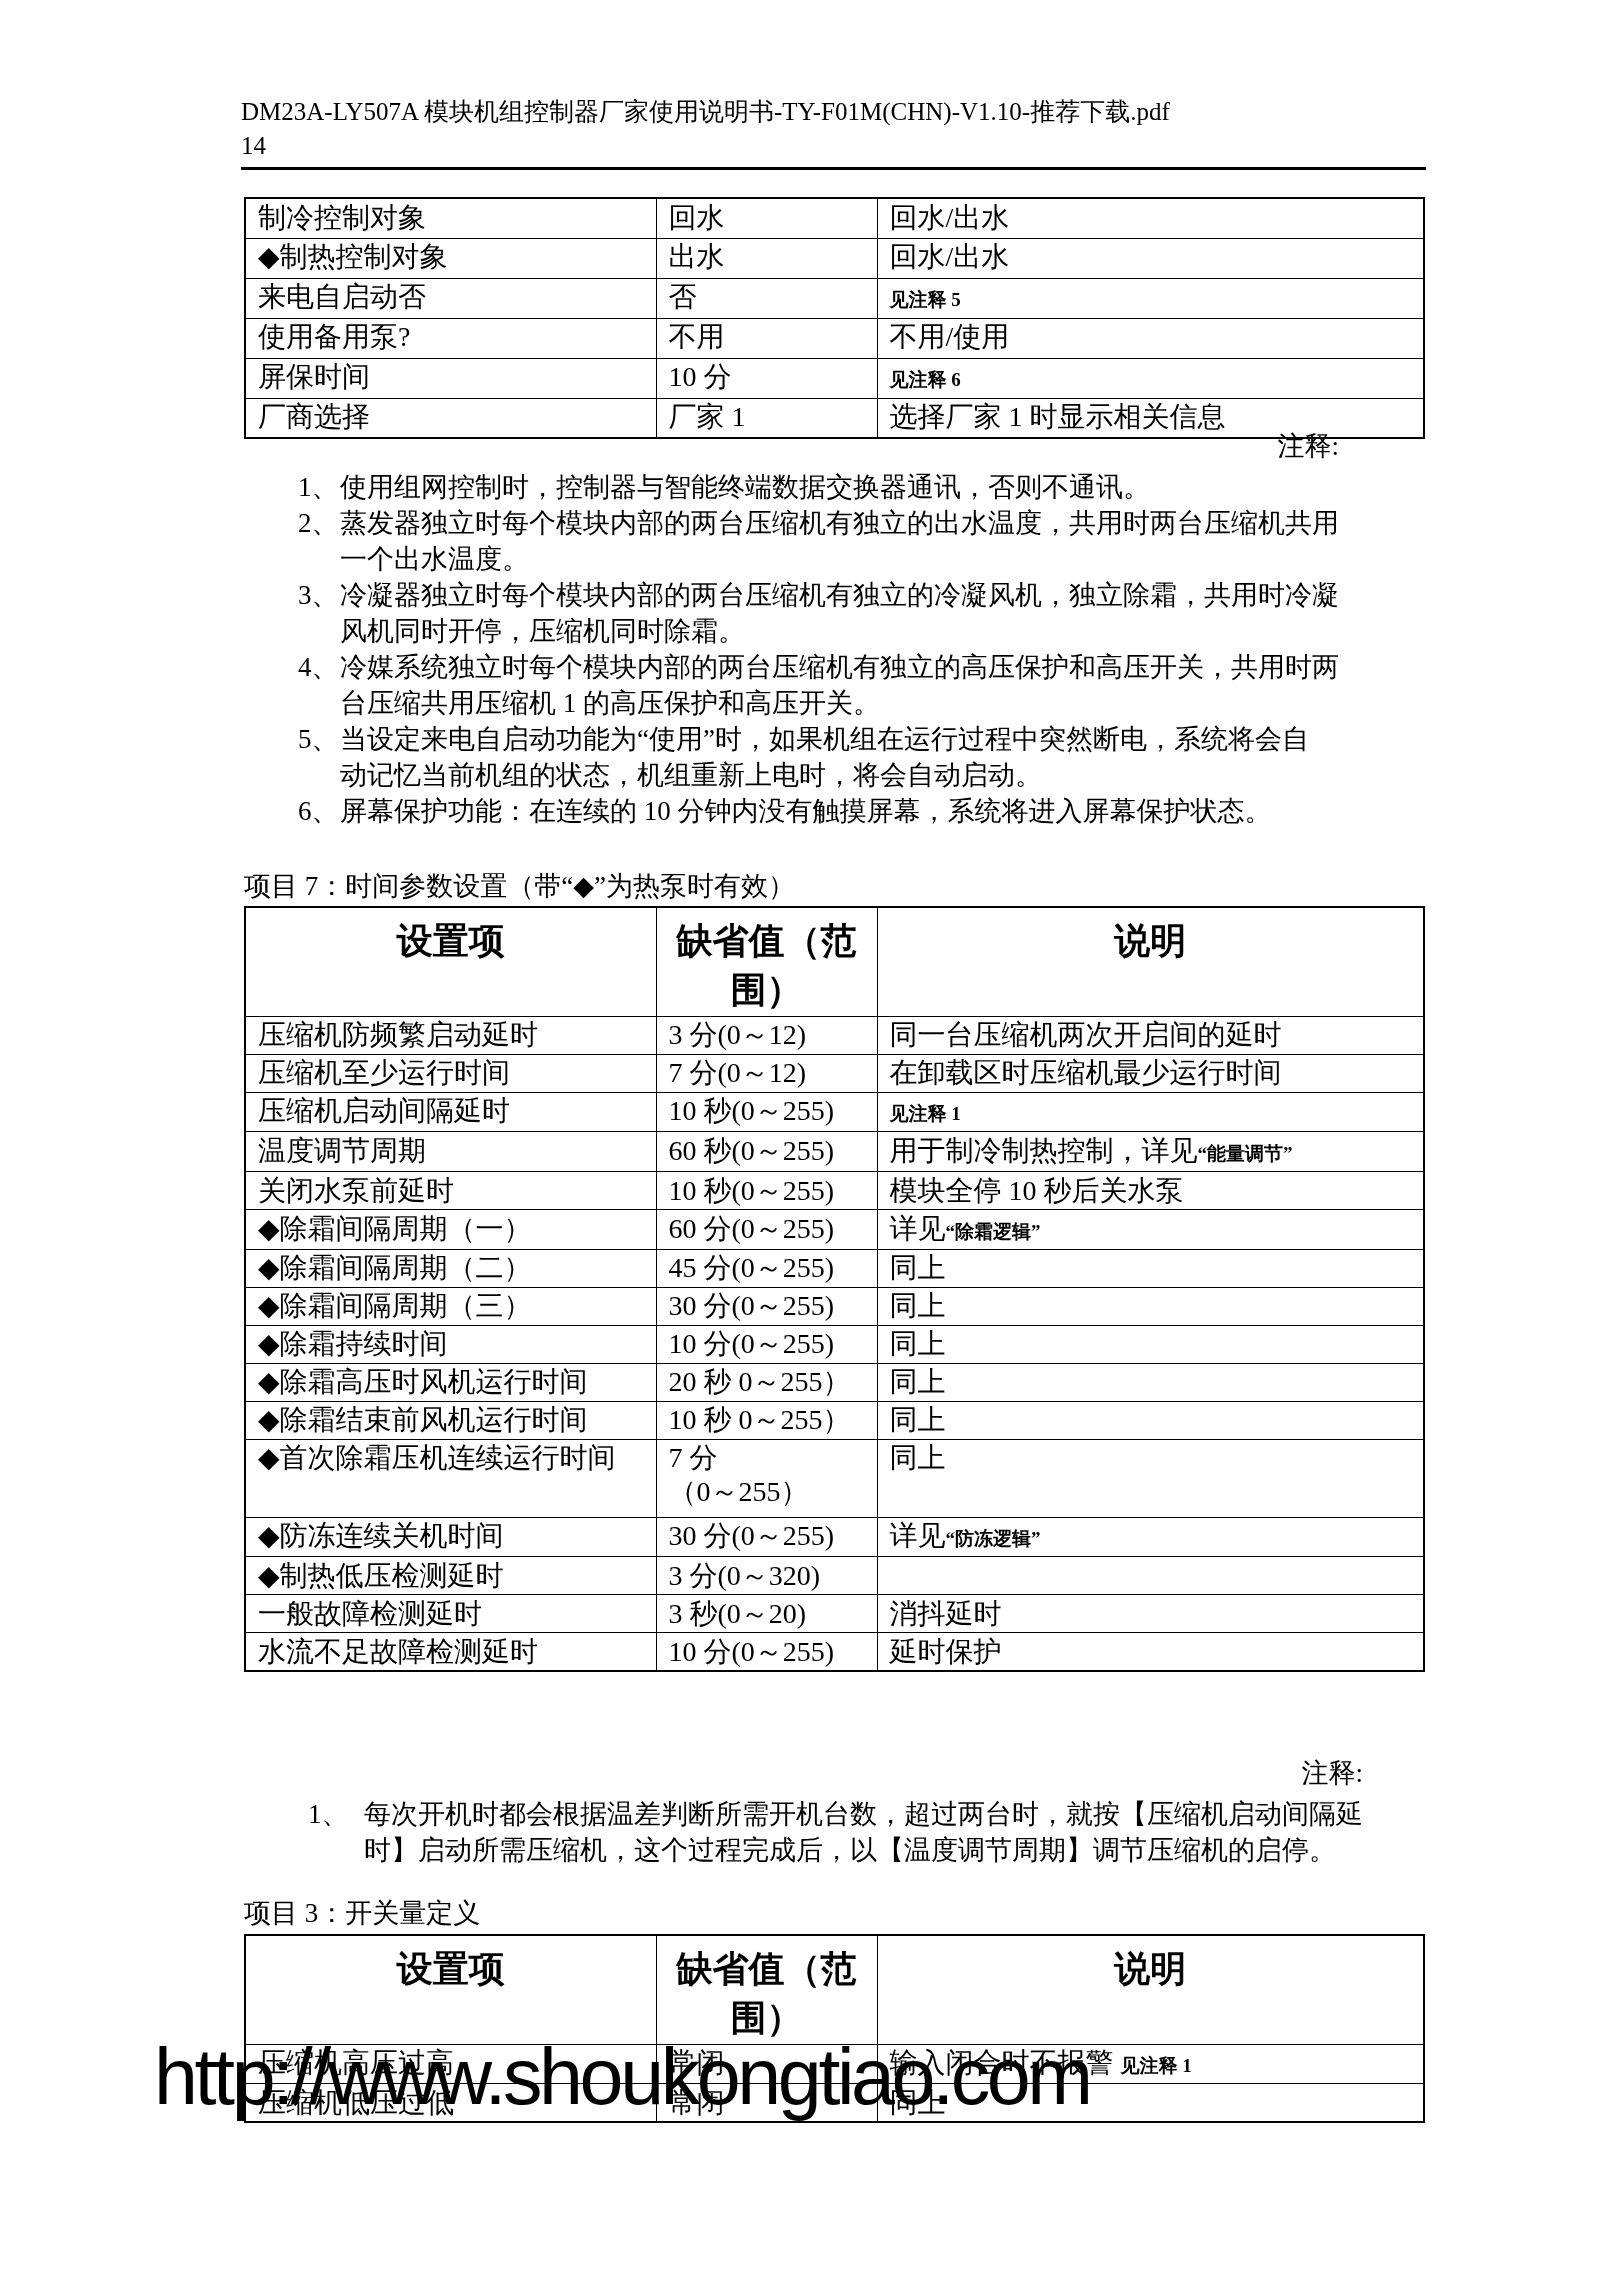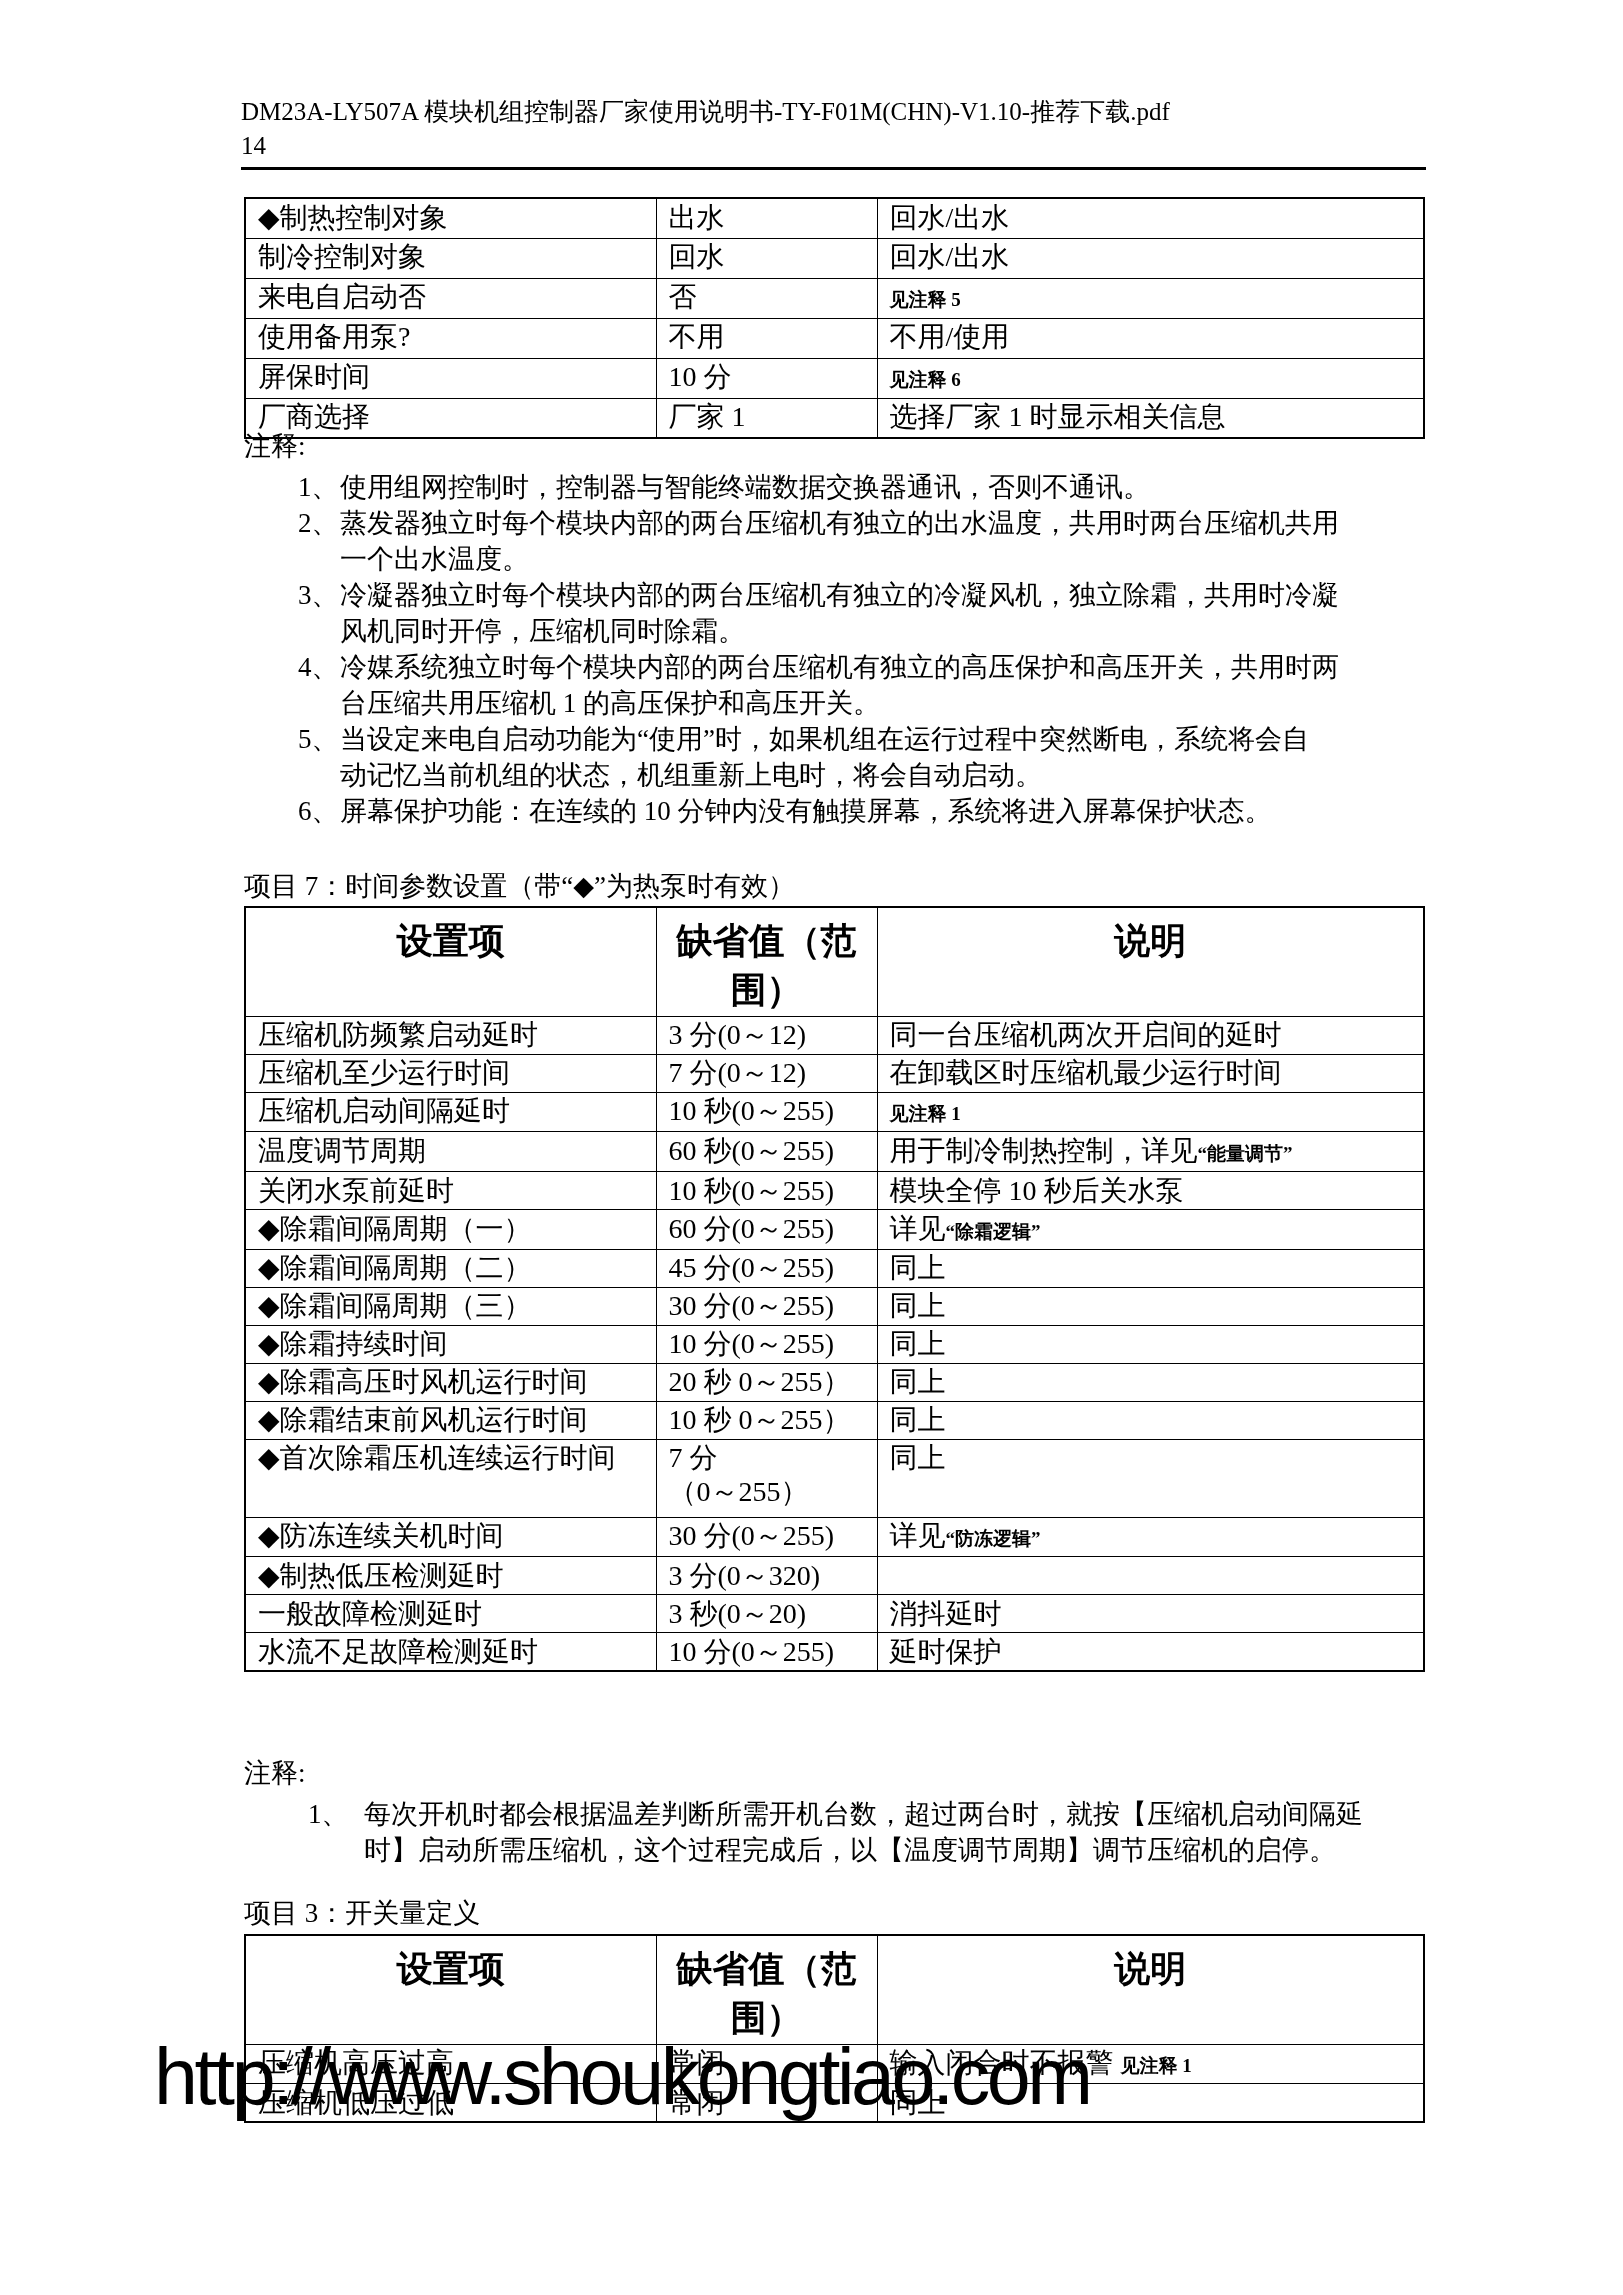--- a/index.html
+++ b/index.html
@@ -35,21 +35,21 @@
   .t1 tbody tr{height:40px;}
   .t2 tbody tr{height:38px;}
   .t3 tbody tr{height:38px;}
   .t2 thead tr{height:80px;}
   .t3 thead tr{height:74px;}
   span.bold{font-weight:bold;font-size:19px;}
 
   .notes{position:absolute;left:244px;font-size:27px;}
   .n1{top:428px;}
   .n2{top:1755px;}
-  .notes-label{line-height:36px;margin-bottom:5px;}
+  .notes-label{line-height:36px;margin-bottom:5px;text-align:right;}
   .note-item{display:flex;align-items:flex-start;}
   .note-item > .note-num{flex:none;line-height:36px;}
   .note-item > .note-text{white-space:pre-line;line-height:36px;}
   .n1 .note-item{margin-left:54px;}
   .n1 .note-num{width:42px;}
   .n2 .note-item{margin-left:64px;}
   .n2 .note-num{width:56px;}
 
   .section-heading{position:absolute;left:244px;font-size:27px;line-height:34px;white-space:nowrap;}
   .h2pos{top:869px;}
@@ -73,27 +73,27 @@
   <div class="header-rule"></div>
 
   <table class="t t1">
     <colgroup>
         <col class="w1">
         <col class="w2">
         <col class="w3">
       </colgroup>
     <tbody>
         <tr>
+          <td>制冷控制对象</td>
+          <td>回水</td>
+          <td>回水/出水</td>
+        </tr>
+        <tr>
           <td>◆制热控制对象</td>
           <td>出水</td>
-          <td>回水/出水</td>
-        </tr>
-        <tr>
-          <td>制冷控制对象</td>
-          <td>回水</td>
           <td>回水/出水</td>
         </tr>
         <tr>
           <td>来电自启动否</td>
           <td>否</td>
           <td><span class="bold">见注释 5</span></td>
         </tr>
         <tr>
           <td>使用备用泵?</td>
           <td>不用</td>

